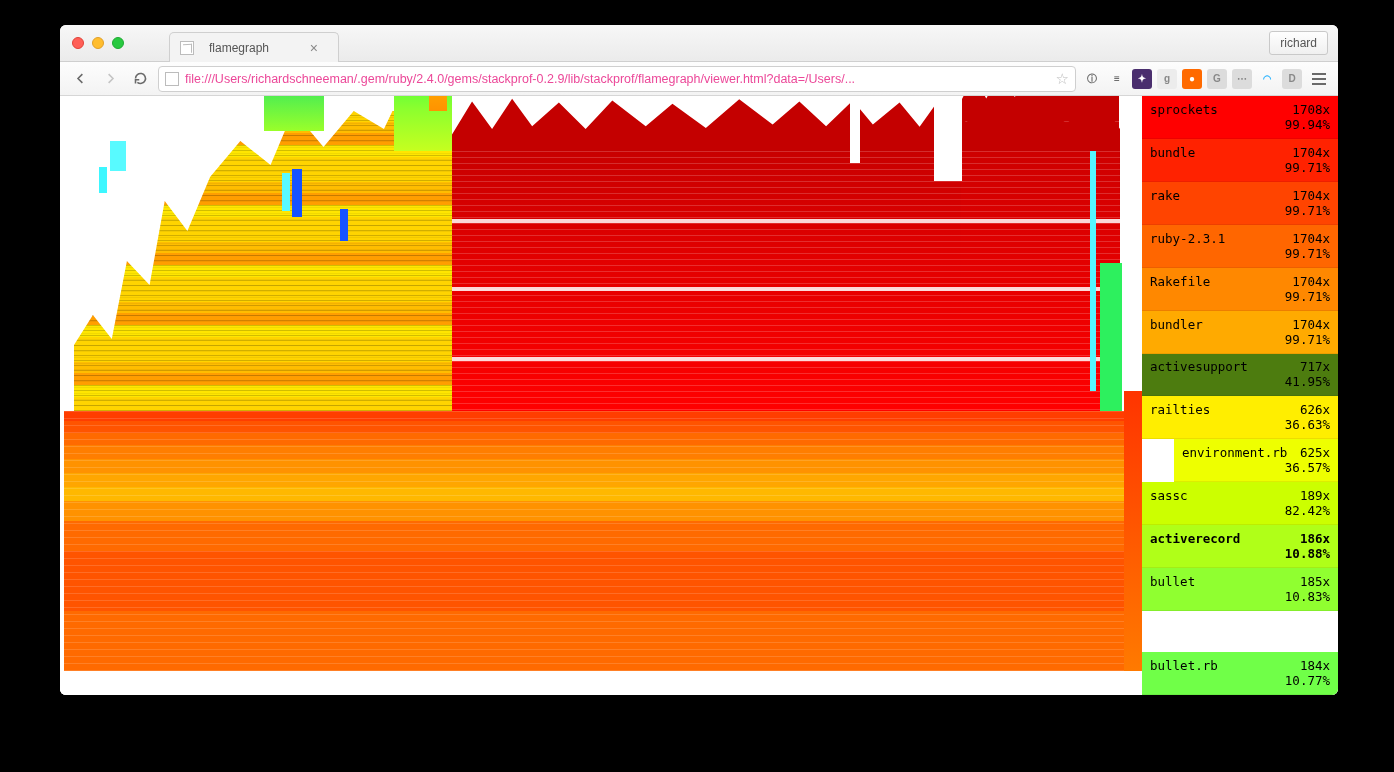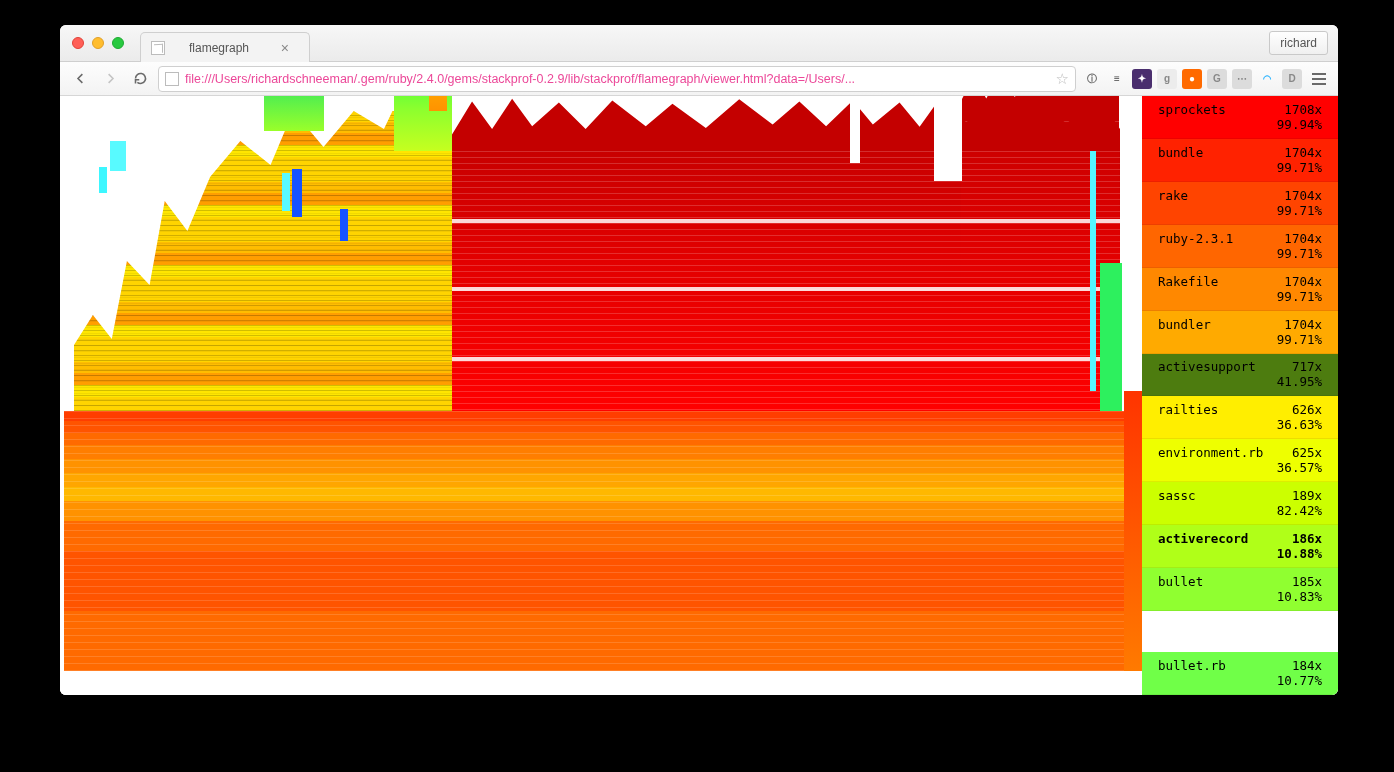--- a/index.html
+++ b/index.html
@@ -33,28 +33,29 @@
     align-items: center;
     position: relative;
   }
   .traffic { display:flex; gap:8px; padding-left:12px; }
   .traffic .dot { width:12px; height:12px; border-radius:50%; }
   .dot.r { background:#ff5f57; border:1px solid #e24238; }
   .dot.y { background:#ffbd2e; border:1px solid #e1a028; }
   .dot.g { background:#28c940; border:1px solid #1fab33; }
   .tabstrip { display:flex; align-items:flex-end; margin-left:16px; height:100%; }
   .tab {
-    display:flex; align-items:center; gap:24px;
+    display:flex; align-items:center; gap:15px;
     height:30px; padding:0 20px 0 10px;
     background:#f3f3f3;
     border:1px solid #cfcfcf; border-bottom:none;
     border-radius:5px 5px 0 0;
     font-size:12px; color:#555;
     position:relative; top:1px;
     min-width:170px;
+    margin-left:29px;
   }
   .tab .favicon { width:14px;height:14px;border:1px solid #bcbcbc;background:#fff;position:relative;}
   .tab .favicon:after{content:"";position:absolute;left:2px;top:2px;width:8px;height:8px;border-top:1px solid #bcbcbc;border-right:1px solid #bcbcbc;transform:skewY(-4deg);}
   .tab .close { margin-left:auto; color:#888; font-size:14px; cursor:default;}
   .user-btn {
     position:absolute; right:10px; top:6px;
     height:24px; padding:0 10px;
     background:linear-gradient(#fefefe,#f0f0f0);
     border:1px solid #c9c9c9; border-radius:3px;
     font-size:12px; color:#555; line-height:22px;
@@ -99,21 +100,21 @@
   }
   
   .legend {
     width:196px; display:flex; flex-direction:column;
     font-family:"Menlo","Consolas",monospace; font-size:12.5px;
     color:#000;
   }
   .legend .item {
     height: 45px;
     display:flex; flex-direction:column; justify-content:center;
-    padding:4px 16px;
+    padding:4px 8px;
     border-bottom:1px solid rgba(0,0,0,.07);
   }
   .legend .row { display:flex; justify-content:space-between; }
   
   .base {
     position:absolute; left:0; bottom:0; height:260px; width:1062px;
     background:
       repeating-linear-gradient(180deg,
         #ff3d00 0px,#ff3d00 10px,
         #ff5400 10px,#ff5400 22px,
@@ -353,21 +354,21 @@
         <div class="item" style="background: rgb(255, 238, 0);">
           <div class="row">
             <span>railties</span>
             <span>626x</span>
           </div>
           <div class="row">
             <span></span>
             <span>36.63%</span>
           </div>
         </div>
-        <div class="item" style="background: rgb(238, 255, 0);">
+        <div class="item" style="background: rgb(238, 255, 0); margin-left: 32px;">
           <div class="row">
             <span>environment.rb</span>
             <span>625x</span>
           </div>
           <div class="row">
             <span></span>
             <span>36.57%</span>
           </div>
         </div>
         <div class="item" style="background: rgb(204, 255, 0);">

